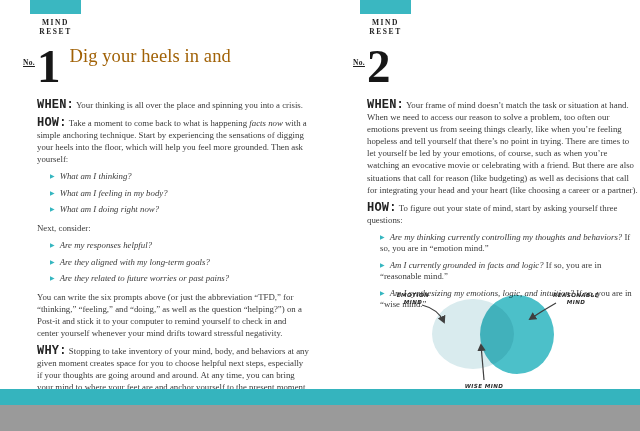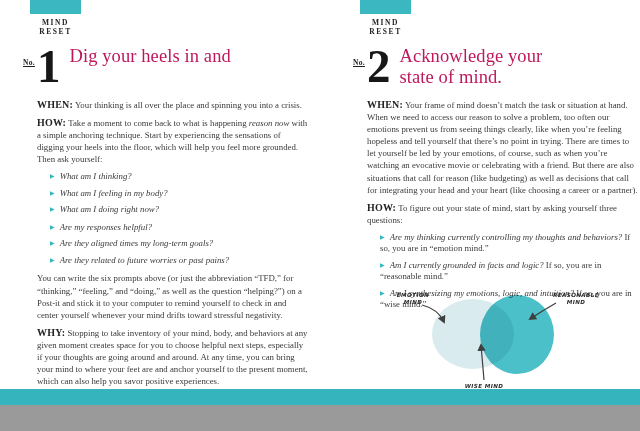--- a/index.html
+++ b/index.html
@@ -22,28 +22,28 @@
   }
   .page.left .badge-label{left:30px;}
   .page.right .badge-label{left:40px;}
 
   
   .reset-heading{position:absolute;top:44px;display:flex;align-items:flex-start;}
   .page.left .reset-heading{left:23px;}
   .page.right .reset-heading{left:33px;}
   .no-label{font-size:7.5px;font-weight:bold;color:#1e1e1e;margin-top:14px;letter-spacing:.3px;text-decoration:underline;}
   .big-num{font-size:47px;font-weight:bold;color:#171717;line-height:44px;margin:0 9px 0 2px;}
-  .reset-title{font-size:18.5px;line-height:20.5px;color:#be185d;font-weight:normal;margin:2px 0 0 0;letter-spacing:.1px;}
+  .reset-title{font-size:18.5px;line-height:20.5px;color:#a16207;font-weight:normal;margin:2px 0 0 0;letter-spacing:.1px;}
 
   
   .body-copy{position:absolute;top:99px;width:272px;font-size:8.8px;line-height:12.1px;color:#3a3a3a;}
   .page.left .body-copy{left:37px;}
   .page.right .body-copy{left:47px;}
   .body-copy p{margin:0 0 6px 0;}
-  .lbl{font-weight:bold;color:#222;letter-spacing:.2px;font-family:Liberation Serif, serif;font-size:10px;}
+  .lbl{font-weight:bold;color:#222;letter-spacing:.2px;font-family:Liberation Mono, monospace;font-size:12px;}
   .bullets{list-style:none;margin:2px 0 6px 0;padding:0 0 0 13px;}
   .bullets li{margin:0 0 5px 0;line-height:11.5px;}
   .tri{color:#35b6c0;font-size:6px;margin-right:5px;position:relative;top:-1px;font-family:"DejaVu Sans",sans-serif;}
   .q{font-style:italic;}
 
   
   .venn{position:absolute;left:72px;top:287px;width:230px;height:108px;}
   .vcircle{position:absolute;border-radius:50%;mix-blend-mode:multiply;}
   .vcircle.emotion{left:40px;top:12px;width:82px;height:70px;background:#d9ebee;}
   .vcircle.reasonable{left:88px;top:8px;width:74px;height:79px;background:#4cc0c9;}
@@ -85,32 +85,33 @@
       <span class="no-label">No.</span>
       <span class="big-num">1</span>
       <h1 class="reset-title">
         <span>Dig your heels in and</span><br>
       </h1>
     </header>
 
     <div class="body-copy">
       <p><span class="lbl">WHEN:</span> <span>Your thinking is all over the place and spinning you into a crisis.</span></p>
 
-      <p><span class="lbl">HOW:</span> <span>Take a moment to come back to what is happening </span><i>reason now</i><span> with a simple anchoring technique. Start by experiencing the sensations of digging your heels into the floor, which will help you feel more grounded. Then ask yourself:</span></p>
+      <p><span class="lbl">HOW:</span> <span>Take a moment to come back to what is happening </span><i>facts now</i><span> with a simple anchoring technique. Start by experiencing the sensations of digging your heels into the floor, which will help you feel more grounded. Then ask yourself:</span></p>
 
       <ul class="bullets">
         <li><span class="tri">▶</span><span class="q">What am I thinking?</span></li>
         <li><span class="tri">▶</span><span class="q">What am I feeling in my body?</span></li>
         <li><span class="tri">▶</span><span class="q">What am I doing right now?</span></li>
       </ul>
 
+      <p>Next, consider:</p>
 
       <ul class="bullets">
         <li><span class="tri">▶</span><span class="q">Are my responses helpful?</span></li>
-        <li><span class="tri">▶</span><span class="q">Are they aligned times my long-term goals?</span></li>
+        <li><span class="tri">▶</span><span class="q">Are they aligned with my long-term goals?</span></li>
         <li><span class="tri">▶</span><span class="q">Are they related to future worries or past pains?</span></li>
       </ul>
 
       <p>You can write the six prompts above (or just the abbreviation “TFD,” for “thinking,” “feeling,” and “doing,” as well as the question “helping?”) on a Post-it and stick it to your computer to remind yourself to check in and center yourself whenever your mind drifts toward stressful negativity.</p>
 
       <p><span class="lbl">WHY:</span> <span>Stopping to take inventory of your mind, body, and behaviors at any given moment creates space for you to choose helpful next steps, especially if your thoughts are going around and around. At any time, you can bring your mind to where your feet are and anchor yourself to the present moment, which can also help you savor positive experiences.</span></p>
     </div>
 
     <footer class="page-footer">
       <b>60</b><span>STRESS RESETS</span>
@@ -120,24 +121,20 @@
   <section class="page right">
     <div class="badge"></div>
     <div class="badge-label">
       <div>MIND</div>
       <div>RESET</div>
     </div>
 
     <header class="reset-heading">
       <span class="no-label">No.</span>
       <span class="big-num">2</span>
-      <h1 class="reset-title">
-        <span>Acknowledge your</span><br>
-        <span>state of mind.</span>
-      </h1>
     </header>
 
     <div class="body-copy">
       <p><span class="lbl">WHEN:</span> <span>Your frame of mind doesn’t match the task or situation at hand. When we need to access our reason to solve a problem, too often our emotions prevent us from seeing things clearly, like when you’re feeling hopeless and tell yourself that there’s no point in trying. There are times to let yourself be led by your emotions, of course, such as when you’re watching an evocative movie or celebrating with a friend. But there are also situations that call for reason (like budgeting) as well as decisions that call for integrating your head and your heart (like choosing a career or a partner).</span></p>
 
       <p><span class="lbl">HOW:</span> <span>To figure out your state of mind, start by asking yourself three questions:</span></p>
 
       <ul class="bullets">
         <li><span class="tri">▶</span><span class="q">Are my thinking currently controlling my thoughts and behaviors?</span> <span>If so, you are in “emotion mind.”</span></li>
         <li><span class="tri">▶</span><span class="q">Am I currently grounded in facts and logic?</span> <span>If so, you are in “reasonable mind.”</span></li>

